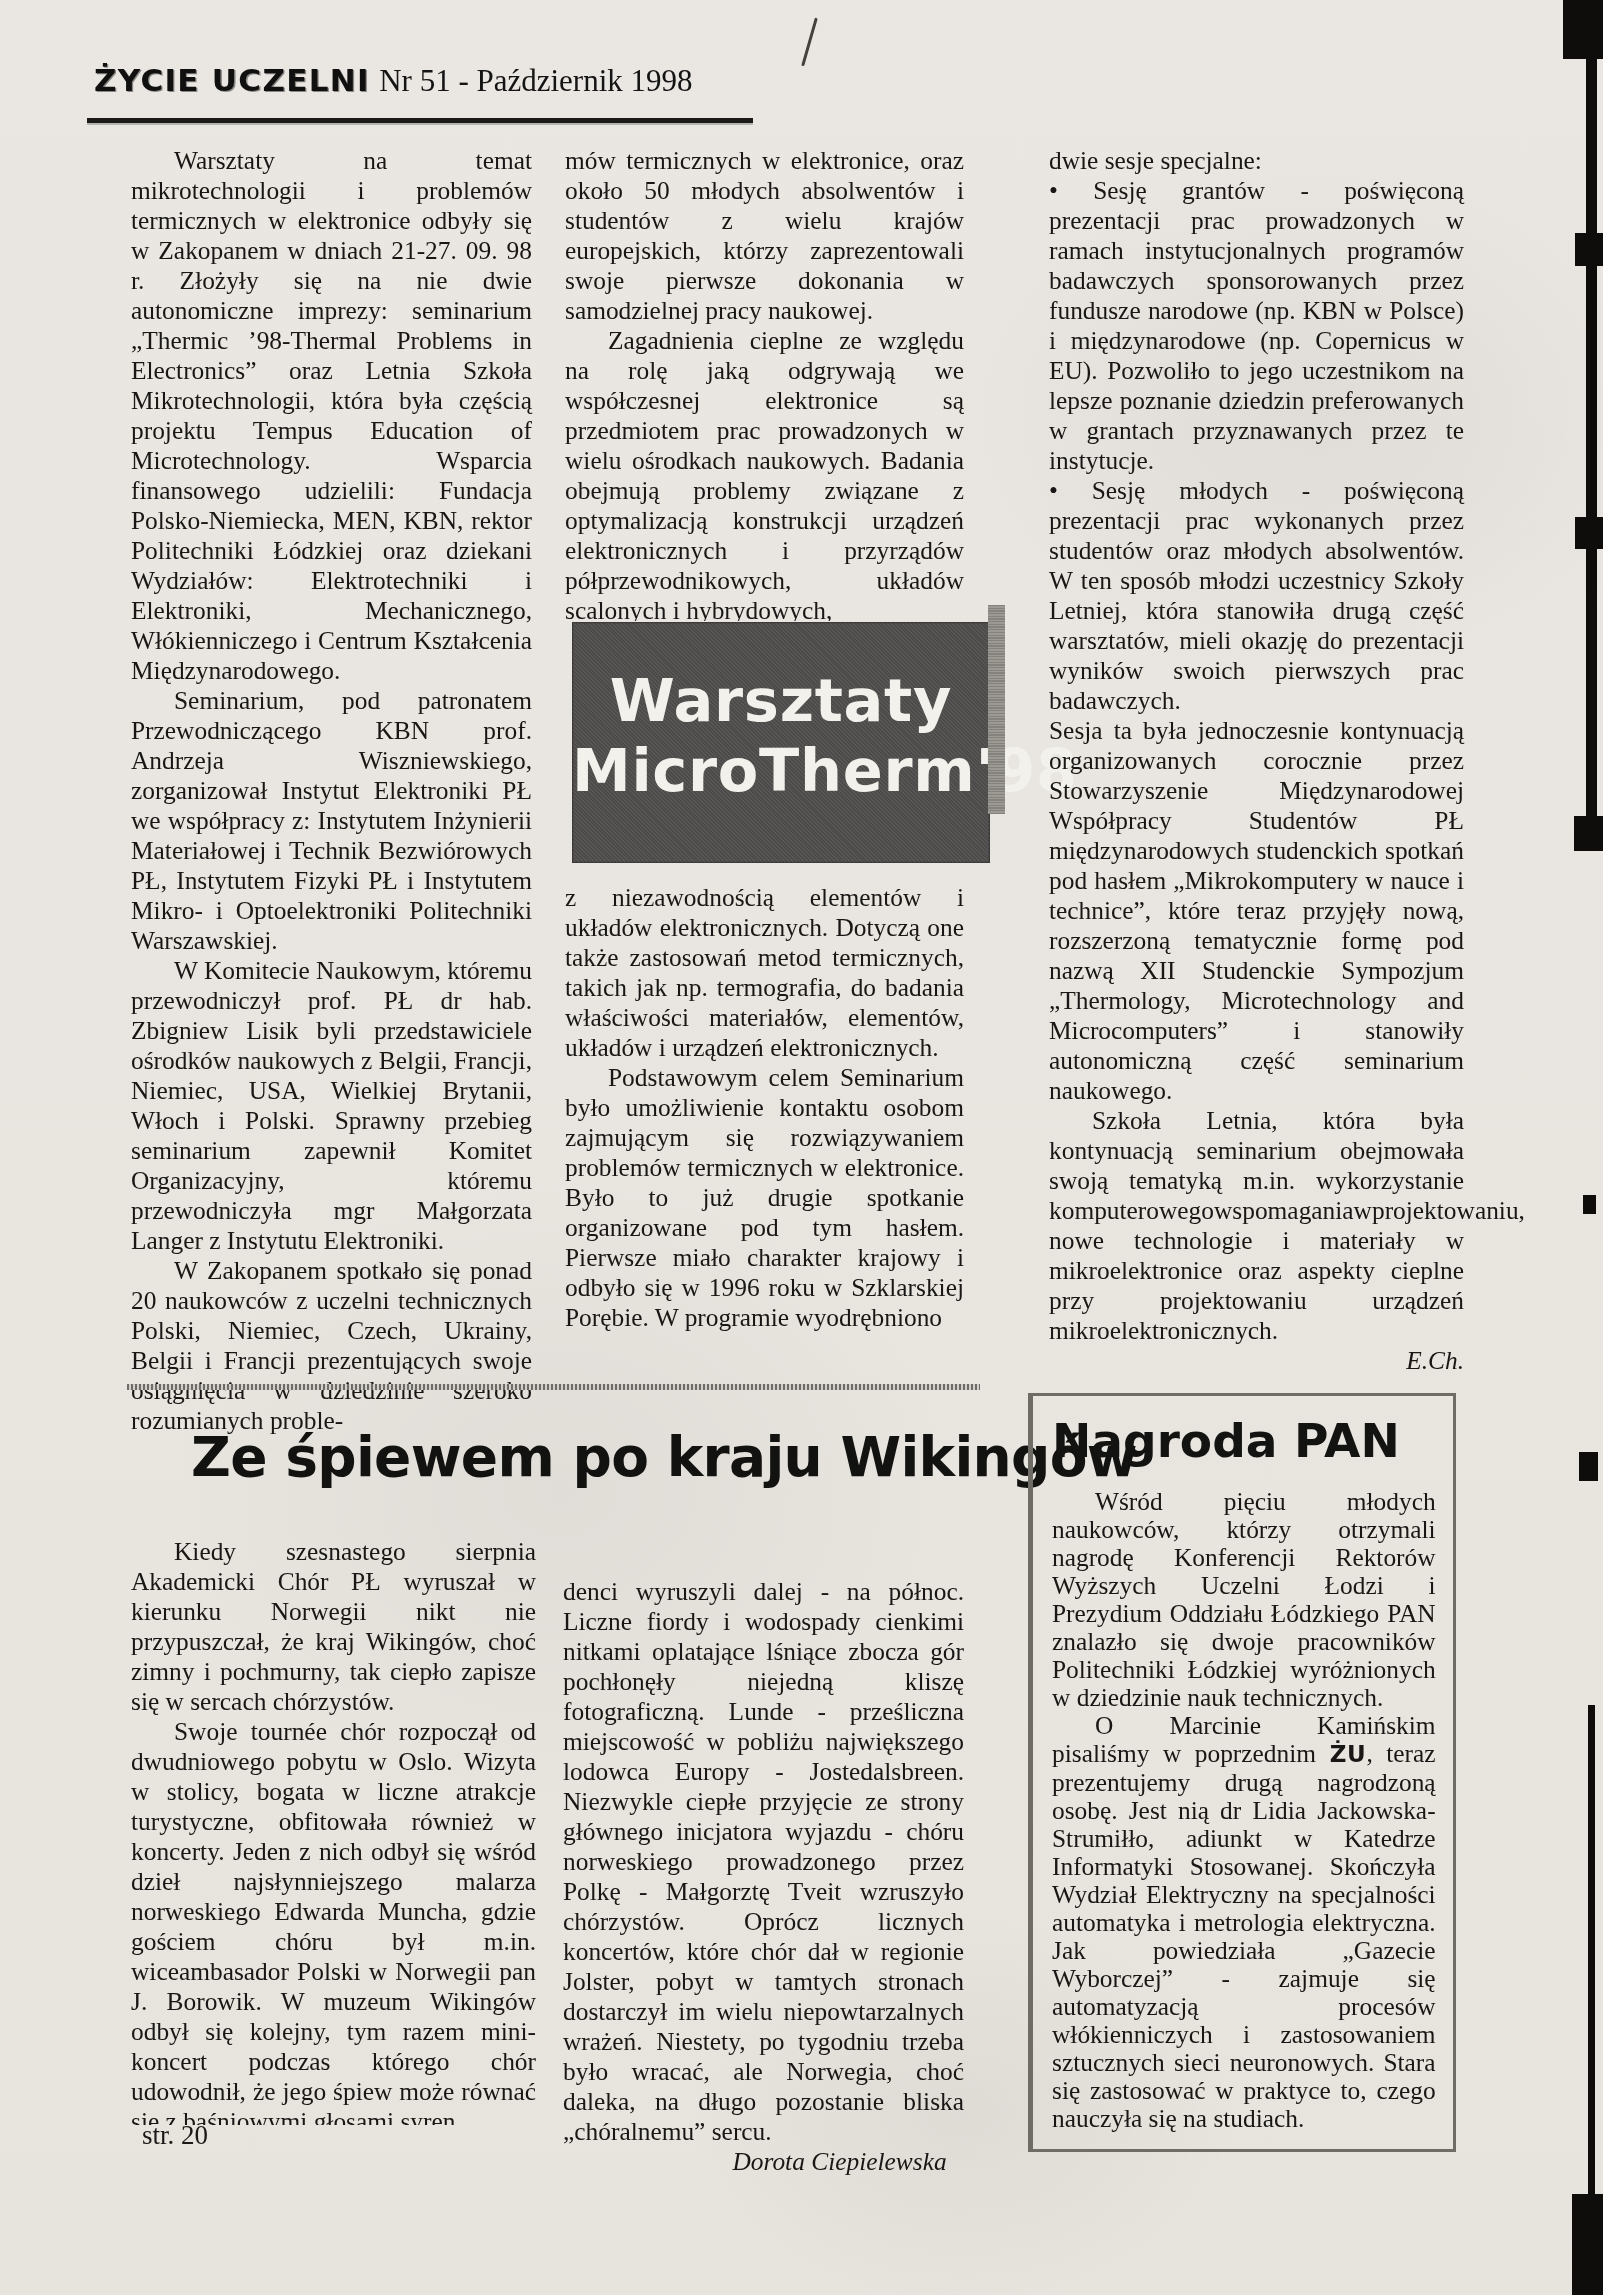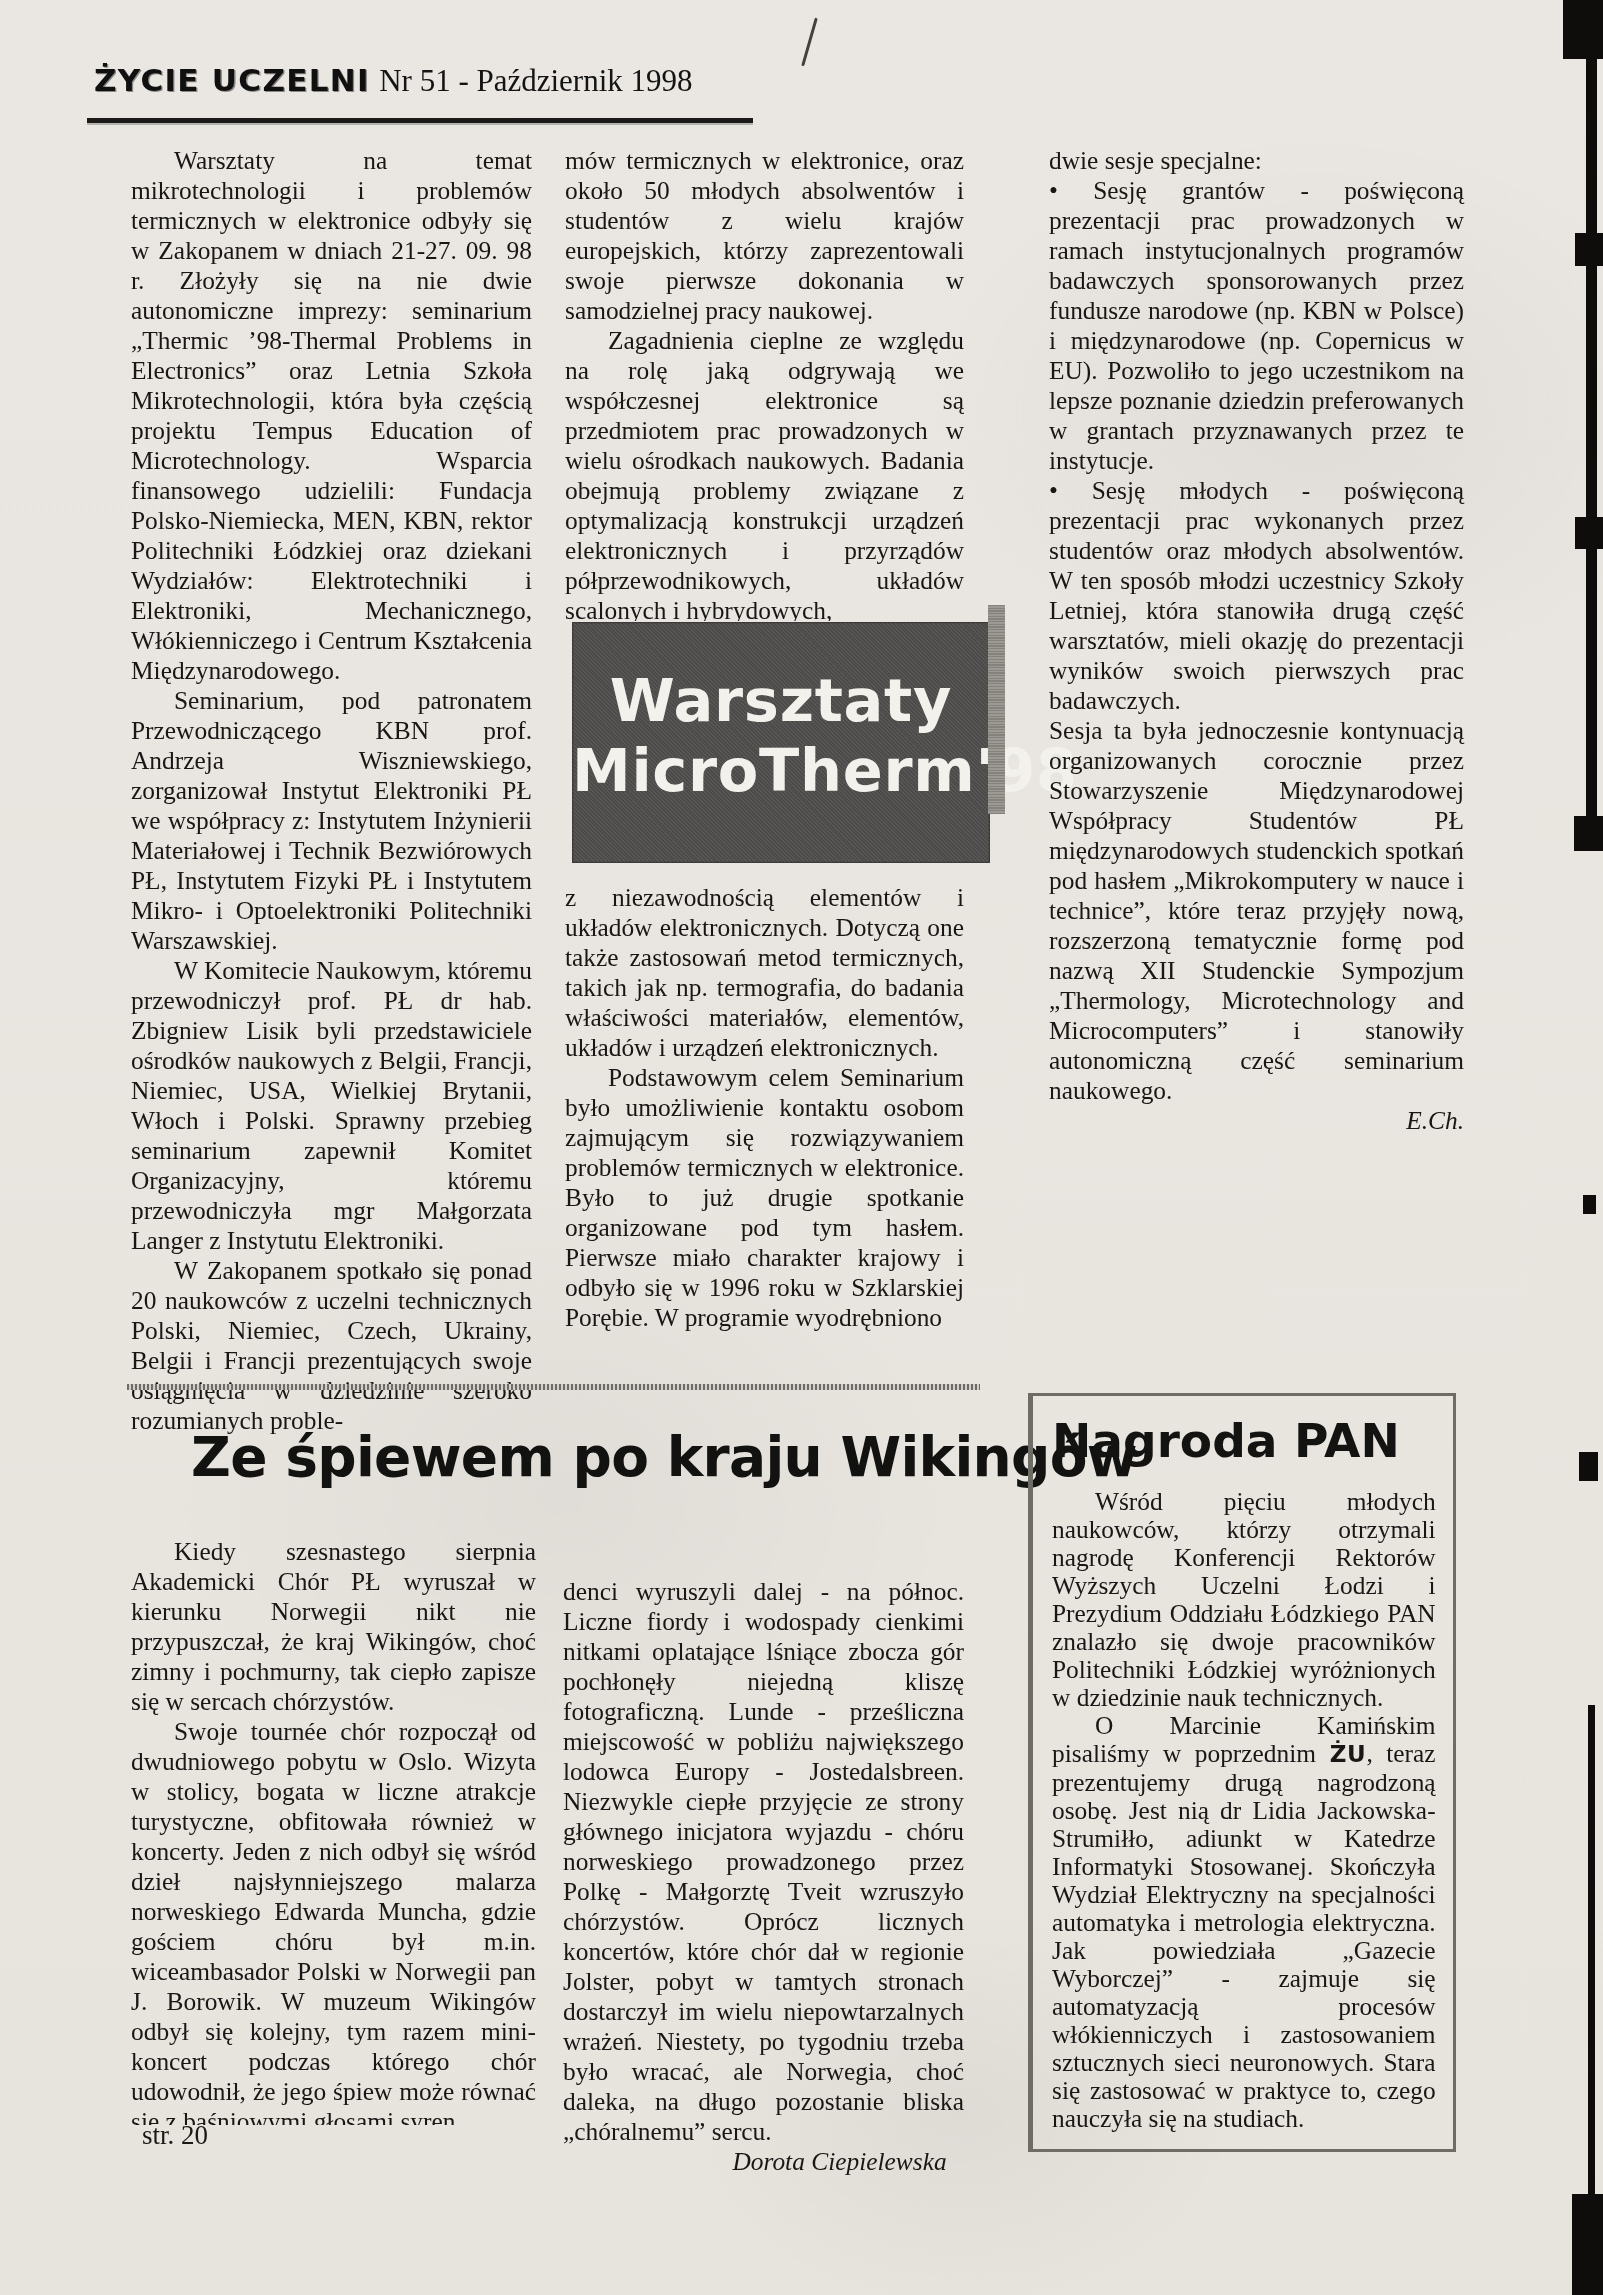--- a/index.html
+++ b/index.html
@@ -103,20 +103,21 @@
   <div class="col" style="left:565px; top:882px; width:399px; height:508px; overflow:hidden;">
     <p>z niezawodnością elementów i układów elektronicznych. Dotyczą one także zastosowań metod termicznych, takich jak np. termografia, do badania właściwości materiałów, elementów, układów i urządzeń elektronicznych.</p>
     <p class="ind">Podstawowym celem Seminarium było umożliwienie kontaktu osobom zajmującym się rozwiązywaniem problemów termicznych w elektronice. Było to już drugie spotkanie organizowane pod tym hasłem. Pierwsze miało charakter krajowy i odbyło się w 1996 roku w Szklarskiej Porębie. W programie wyodrębniono</p>
   </div>
 
   <div class="col" style="left:1025px; top:145px; width:415px; height:1244px;margin-left:24px;">
     <p>dwie sesje specjalne:</p>
     <p>• Sesję grantów - poświęconą prezentacji prac prowadzonych w ramach instytucjonalnych programów badawczych sponsorowanych przez fundusze narodowe (np. KBN w Polsce) i międzynarodowe (np. Copernicus w EU). Pozwoliło to jego uczestnikom na lepsze poznanie dziedzin preferowanych w grantach przyznawanych przez te instytucje.</p>
     <p>• Sesję młodych - poświęconą prezentacji prac wykonanych przez studentów oraz młodych absolwentów. W ten sposób młodzi uczestnicy Szkoły Letniej, która stanowiła drugą część warsztatów, mieli okazję do prezentacji wyników swoich pierwszych prac badawczych.</p>
     <p>Sesja ta była jednoczesnie kontynuacją organizowanych corocznie przez Stowarzyszenie Międzynarodowej Współpracy Studentów PŁ międzynarodowych studenckich spotkań pod hasłem „Mikrokomputery w nauce i technice”, które teraz przyjęły nową, rozszerzoną tematycznie formę pod nazwą XII Studenckie Sympozjum „Thermology, Microtechnology and Microcomputers” i stanowiły autonomiczną część seminarium naukowego.</p>
+    <p class="ind">Szkoła Letnia, która była kontynuacją seminarium obejmowała swoją tematyką m.in. wykorzystanie komputerowegowspomaganiawprojektowaniu, nowe technologie i materiały w mikroelektronice oraz aspekty cieplne przy projektowaniu urządzeń mikroelektronicznych.</p>
     <p class="signature">E.Ch.</p>
   </div>
 
   <div class="article-divider"></div>
 
   <div class="a2-headline">Ze śpiewem po kraju Wikingów</div>
 
   <div class="col" style="left:131px; top:1536px; width:405px; height:589px; overflow:hidden;">
     <p class="ind">Kiedy szesnastego sierpnia Akademicki Chór PŁ wyruszał w kierunku Norwegii nikt nie przypuszczał, że kraj Wikingów, choć zimny i pochmurny, tak ciepło zapisze się w sercach chórzystów.</p>
     <p class="ind">Swoje tournée chór rozpoczął od dwudniowego pobytu w Oslo. Wizyta w stolicy, bogata w liczne atrakcje turystyczne, obfitowała również w koncerty. Jeden z nich odbył się wśród dzieł najsłynniejszego malarza norweskiego Edwarda Muncha, gdzie gościem chóru był m.in. wiceambasador Polski w Norwegii pan J. Borowik. W muzeum Wikingów odbył się kolejny, tym razem mini-koncert podczas którego chór udowodnił, że jego śpiew może równać się z baśniowymi głosami syren.</p>

